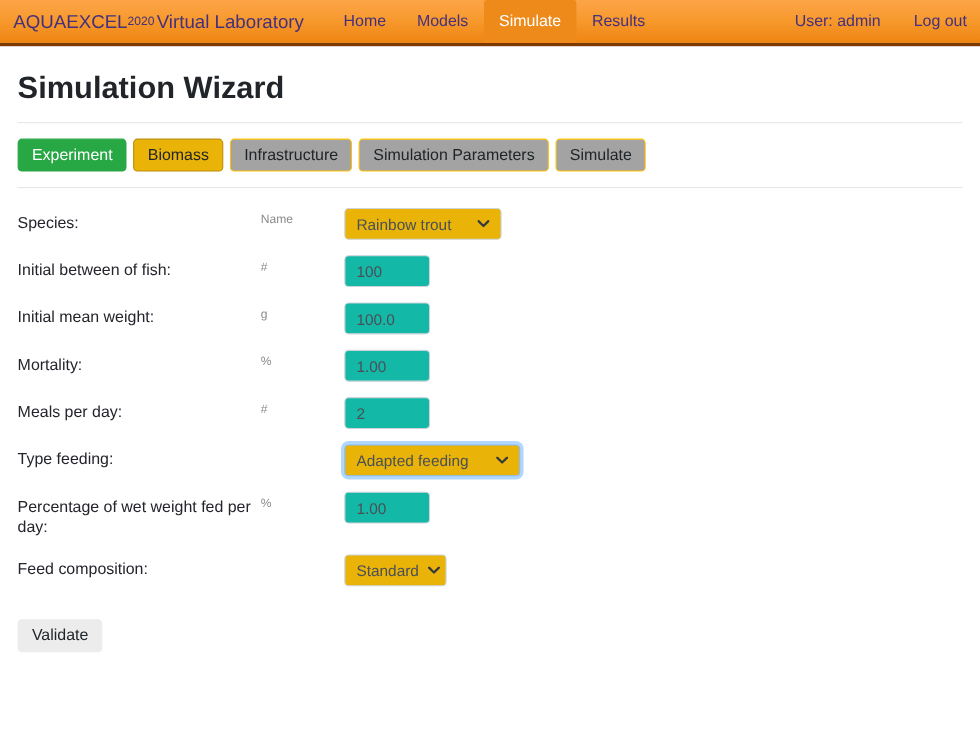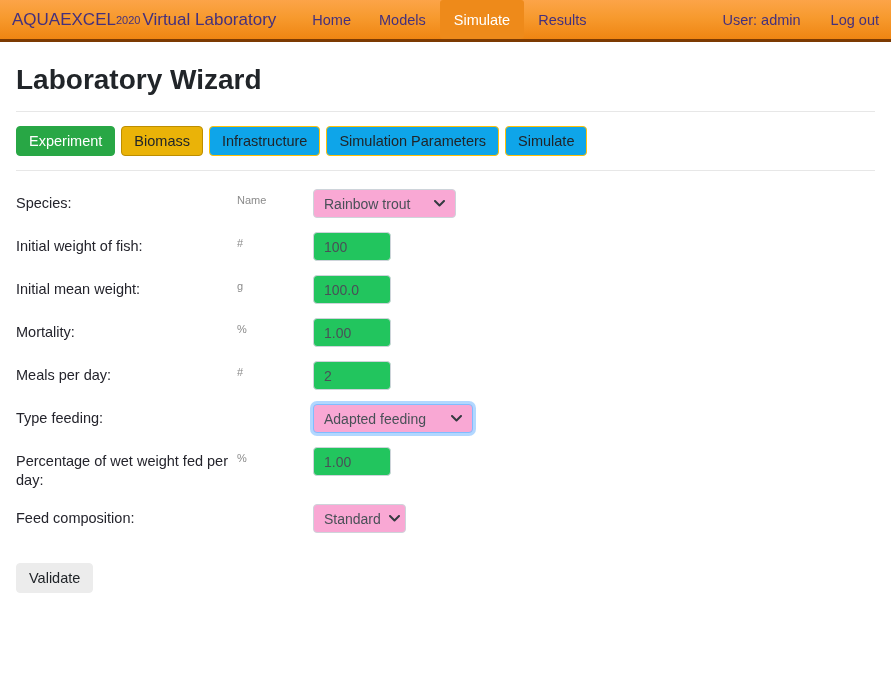--- a/index.html
+++ b/index.html
@@ -20,33 +20,33 @@
   .nav-right .nav-link{ padding:0; }
 
   
   .container{ padding:0 16px; }
   .page-title{ font-size:28px; font-weight:700; color:#212529; margin:22px 0 15px; }
   hr{ border:0; border-top:1px solid #e7e7e7; }
 
   .steps{ display:flex; gap:6px; margin:14px 0; }
   .btn{ padding:6px 12px; font-size:14.5px; border-radius:4px; border:1px solid transparent; cursor:pointer; font-family:inherit; }
   .btn-success{ background:#28a745; border-color:#28a745; color:#fff; }
-  .btn-warning{ background:#0ea5e9; border-color:#ffc107; color:#212529; }
+  .btn-warning{ background:#a3a3a3; border-color:#ffc107; color:#212529; }
   .btn-warning-active{ background:#eab308; border-color:#bd8e00; color:#212529; }
 
   .form-area{ margin-top:18px; }
   .frow{ display:flex; align-items:flex-start; margin-bottom:14px; }
   .flabel{ width:221px; padding-top:5px; font-size:14.5px; line-height:19px; color:#24242c; }
   .funit{ width:76px; padding-top:5px; font-size:11px; color:#8b8b8b; }
   .fcontrol input{
     height:29px; width:78px; border:1px solid #ced4da; border-radius:4px;
-    padding:0 10px; font-size:14px; color:#495057; font-family:inherit; background:#22c55e;
+    padding:0 10px; font-size:14px; color:#495057; font-family:inherit; background:#14b8a6;
   }
   .select{
-    height:29px; border:1px solid #ced4da; border-radius:4px; background:#f9a8d4;
+    height:29px; border:1px solid #ced4da; border-radius:4px; background:#eab308;
     display:flex; align-items:center; justify-content:space-between;
     padding:0 10px; font-size:14px; color:#495057; cursor:pointer;
   }
   .select.focused{ border-color:#80bdff; box-shadow:0 0 0 3px rgba(0,123,255,.3); }
   .sel-species{ width:143px; }
   .sel-feeding{ width:160px; }
   .sel-feed{ width:93px; }
   .chev{ display:inline-block; margin-left:8px; flex:0 0 auto; }
 
   .validate-btn{
@@ -69,21 +69,21 @@
     <div class="nav-link active">Simulate</div>
     <div class="nav-link">Results</div>
   </div>
   <div class="nav-right">
     <div class="nav-link">User: admin</div>
     <div class="nav-link">Log out</div>
   </div>
 </div>
 
 <div class="container">
-  <div class="page-title">Laboratory Wizard</div>
+  <div class="page-title">Simulation Wizard</div>
   <hr>
 
   <div class="steps">
     <button class="btn btn-success">Experiment</button>
     <button class="btn btn-warning-active">Biomass</button>
     <button class="btn btn-warning">Infrastructure</button>
     <button class="btn btn-warning">Simulation Parameters</button>
     <button class="btn btn-warning">Simulate</button>
   </div>
   <hr>
@@ -97,21 +97,21 @@
         <div class="select sel-species">
           <span>Rainbow trout</span>
           <svg class="chev" width="11" height="7" viewBox="0 0 11 7">
               <polyline points="1,1 5.5,5.5 10,1" fill="none" stroke="#343a40" stroke-width="2" stroke-linecap="round" stroke-linejoin="round"></polyline>
             </svg>
         </div>
       </div>
     </div>
 
     <div class="frow">
-      <div class="flabel">Initial weight of fish:</div>
+      <div class="flabel">Initial between of fish:</div>
       <div class="funit">#</div>
       <div class="fcontrol">
         <input value="100" style="">
       </div>
     </div>
 
     <div class="frow">
       <div class="flabel">Initial mean weight:</div>
       <div class="funit">g</div>
       <div class="fcontrol">

